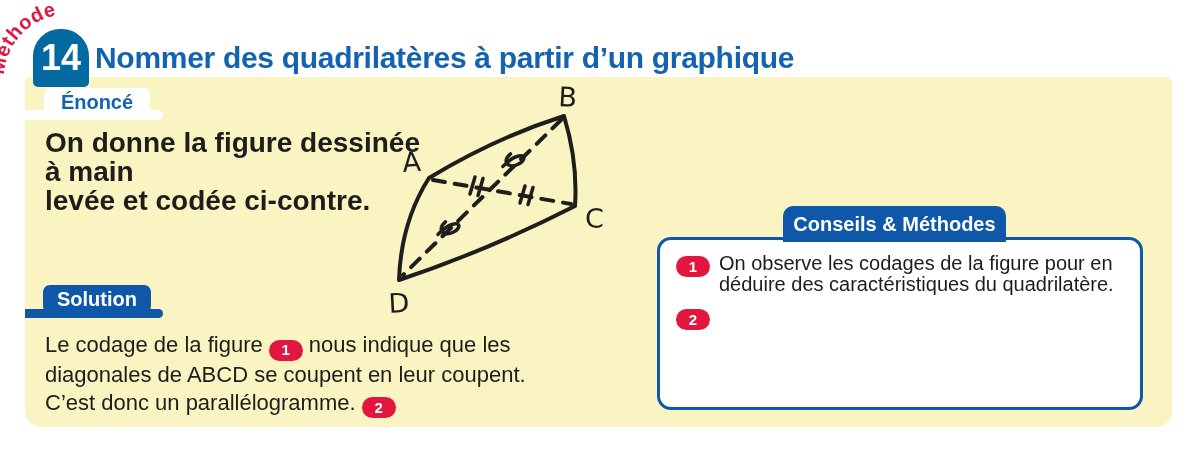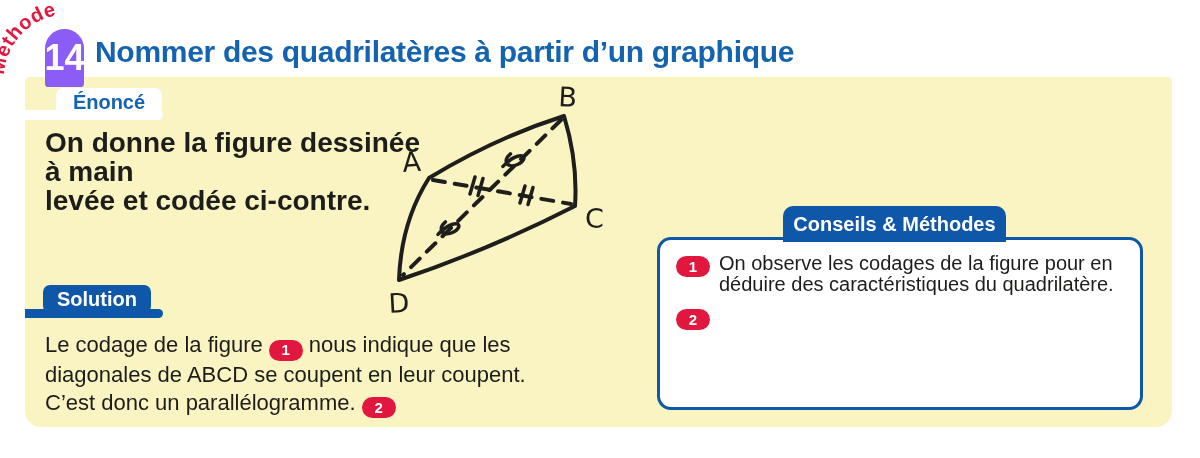--- a/index.html
+++ b/index.html
@@ -10,41 +10,41 @@
     font-family:"Liberation Sans", sans-serif;
     color:#1d1d1b;
   }
   
   .panel {
     position:absolute; left:25px; top:77px; width:1147px; height:350px;
     background:#faf3c2; border-radius:5px 5px 16px 16px;
   }
   
   .badge {
-    position:absolute; left:33px; top:29px; width:39px; height:58px;
-    background:#8b5cf6; border-radius:27px 27px 5px 5px;
+    position:absolute; left:33px; top:29px; width:56px; height:58px;
+    background:#0369a1; border-radius:27px 27px 5px 5px;
     display:flex; align-items:center; justify-content:center;
-    color:#ffffff; font-size:36px; font-weight:bold; z-index:5;margin-left:12px;
+    color:#ffffff; font-size:36px; font-weight:bold; z-index:5;
   }
   .arc-svg { position:absolute; left:-4px; top:-3px; z-index:6; }
   .arc-svg text { font-family:"Liberation Sans",sans-serif; font-weight:bold; font-size:20px; fill:#e2173f; letter-spacing:0.5px; }
   
   .title {
-    position:absolute; left:95px; top:35px;
+    position:absolute; left:95px; top:41px;
     font-size:30px; font-weight:bold; color:#1463b0; letter-spacing:-0.3px;
     white-space:nowrap;
   }
   
   .tab-bar { position:absolute; border-radius:0 6px 6px 0; }
   .tab-box {
     position:absolute; display:flex; align-items:center; justify-content:center;
     border-radius:7px; font-size:20px; font-weight:bold;
   }
   .enonce-bar  { left:25px; top:110px; width:138px; height:10px; background:#ffffff; }
-  .enonce-box  { left:56px; top:88px;  width:106px; height:28px; background:#ffffff; color:#1463b0; }
+  .enonce-box  { left:44px; top:88px;  width:106px; height:28px; background:#ffffff; color:#1463b0; }
   .solution-bar{ left:25px; top:309px; width:138px; height:9px;  background:#0f57a8; }
   .solution-box{ left:43px; top:285px; width:108px; height:28px; background:#0f57a8; color:#ffffff; }
   
   .enonce-text {
     position:absolute; left:45px; top:128px; width:385px;
     font-size:28px; font-weight:bold; line-height:29px;
   }
   .enonce-text p + p { margin-top:16px; }
   
   .solution-text {

